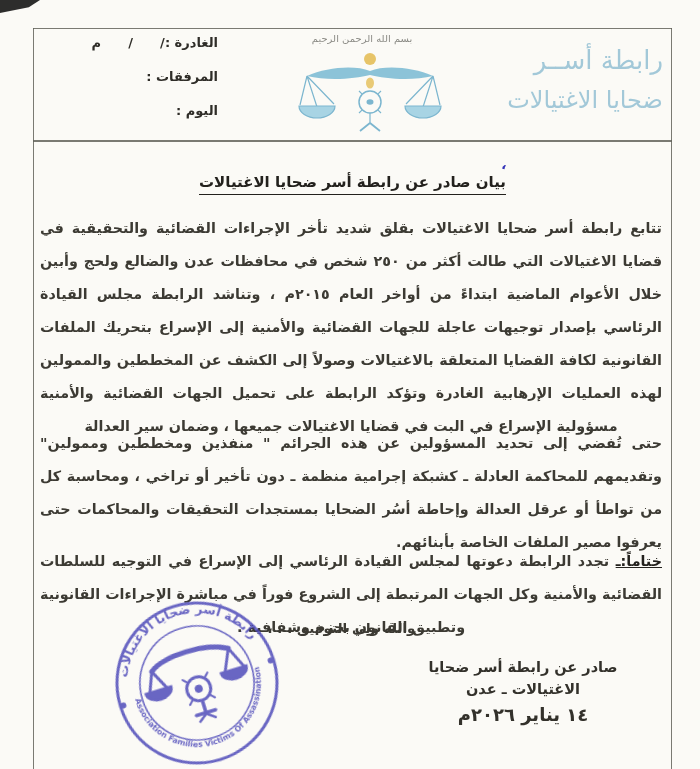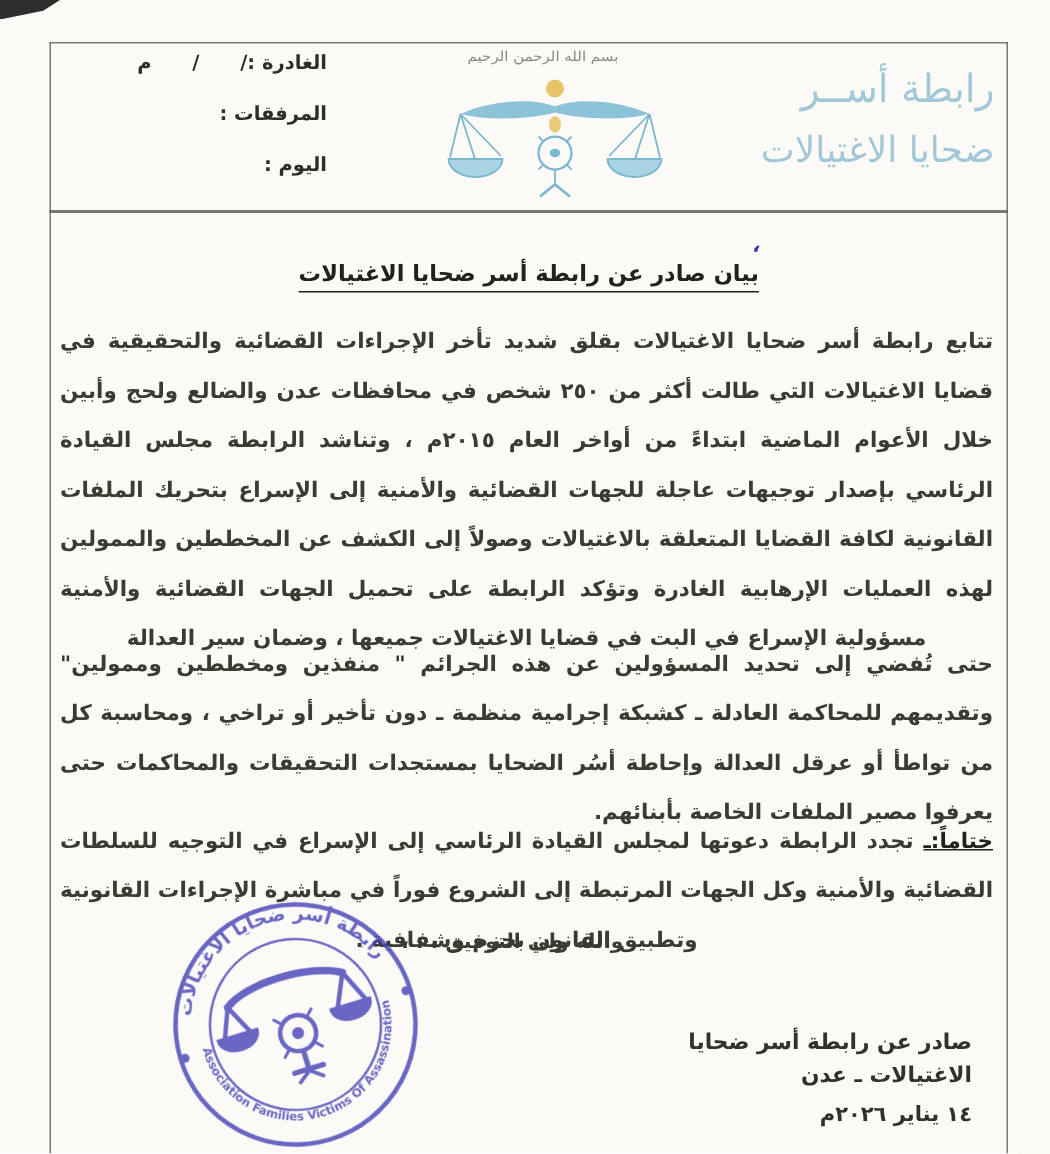--- a/index.html
+++ b/index.html
@@ -70,25 +70,25 @@
   .closing-lead { text-decoration: underline; color: #23211d; }
 
   .tawfiq {
     position: absolute; left: 33px; top: 620px; width: 583px; padding-left: 34px;
     text-align: center; direction: rtl;
     font-size: 13.5px; font-weight: bold; color: #3c3a33;
   }
 
   .signature {
     position: absolute; right: 52px; top: 656px; width: 250px;
-    direction: rtl; 
-    font-weight: bold; color: #33312b; margin-top: 28px;
+    direction: rtl; text-align: center;
+    font-weight: bold; color: #33312b;
   }
   .signature .issued { font-size: 14.5px; line-height: 22px; }
-  .signature .sdate  { font-size: 14px; line-height: 30px; letter-spacing: 1px; }
+  .signature .sdate  { font-size: 18px; line-height: 30px; letter-spacing: 1px; }
 
   
   .stamp {
     position: absolute; left: 111px; top: 597px; width: 172px; height: 172px;
     transform: rotate(-17deg);
     opacity: .82;
     filter: blur(.3px);
     z-index: 5;
   }
 </style>

